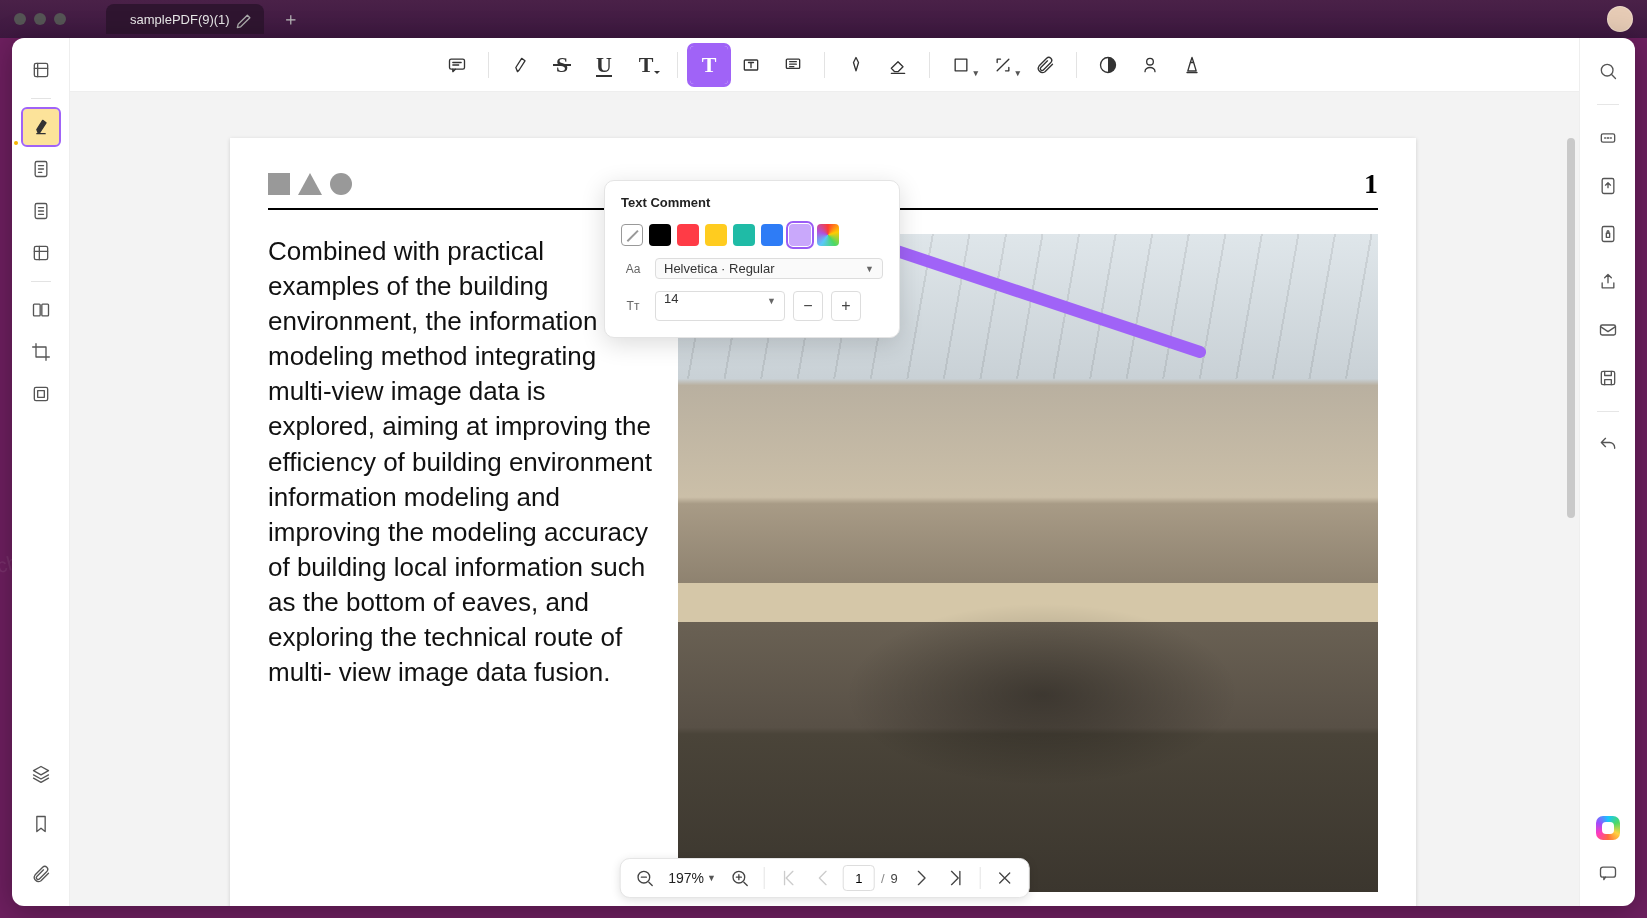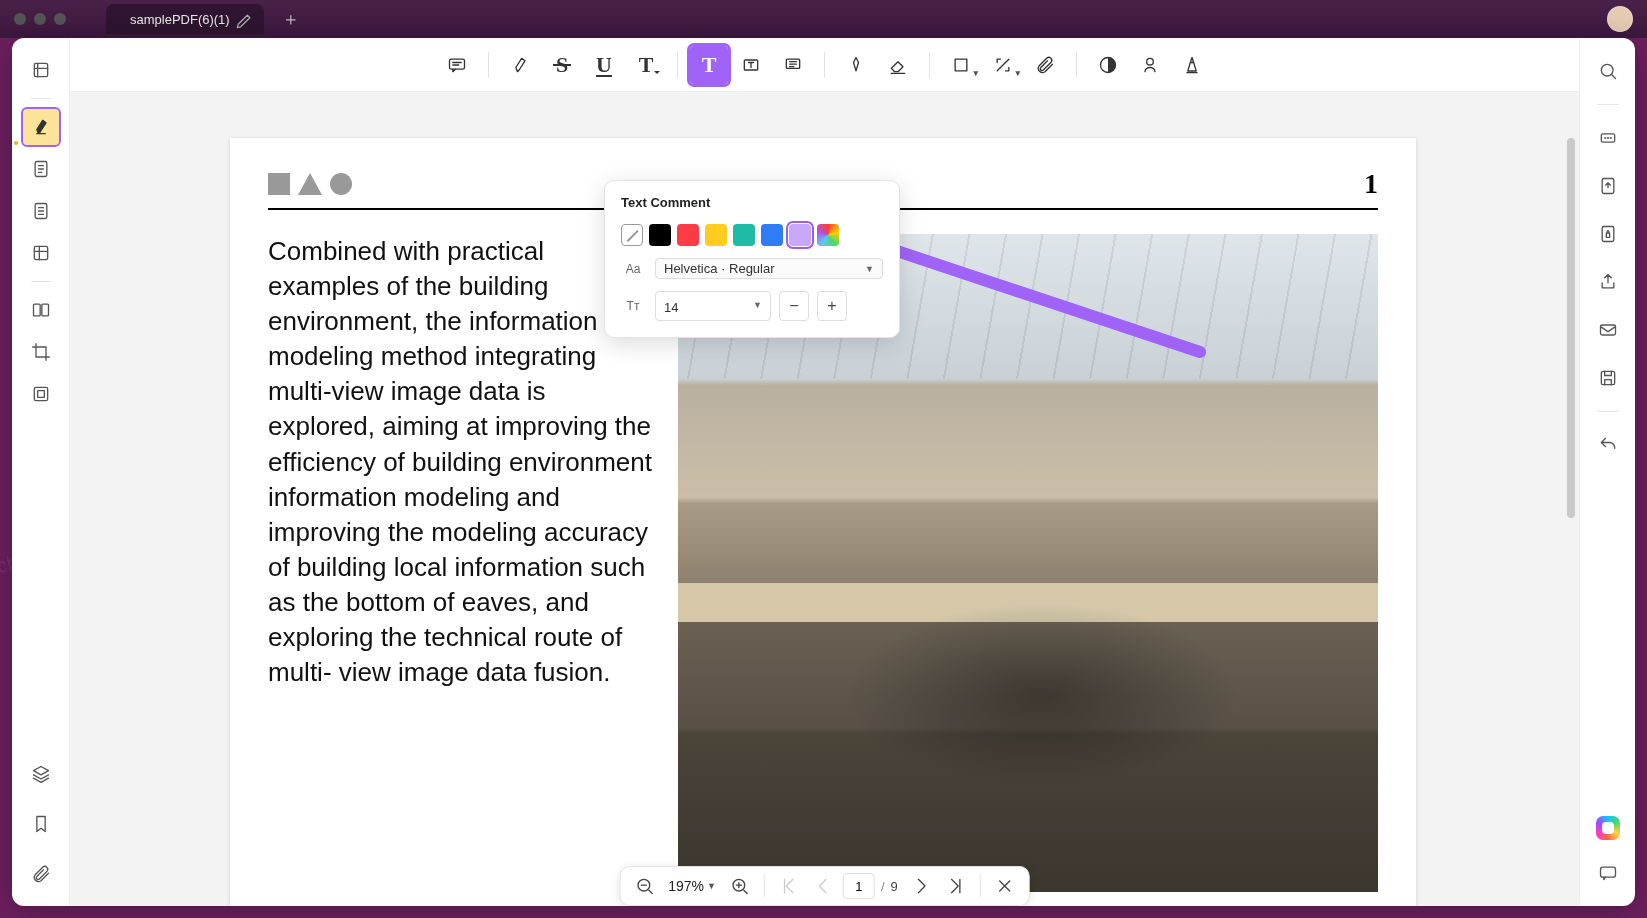--- a/index.html
+++ b/index.html
@@ -76,29 +76,29 @@
 .swatches{display:flex; gap:6px; align-items:center;}
 .sw{width:22px;height:22px;border-radius:4px; cursor:pointer;}
 .nocolor{border:1.5px solid #999; position:relative; background:#fff;}
 .nocolor::after{content:"";position:absolute;left:3px;top:10px;width:15px;height:1.5px;background:#999;transform:rotate(-45deg);}
 .sw.sel{outline:2px solid #9a5cf5; outline-offset:1px;}
 .rainbow{background:conic-gradient(#ff3b30,#ffcc00,#4cd964,#5ac8fa,#af52de,#ff3b30);}
 .lbl{width:24px;font-size:12px;color:#666; text-align:center;}
 .fontsel{flex:1; height:21px; border:1px solid #ddd; border-radius:4px; background:#fafafa; display:flex; align-items:center; padding:0 8px; font-size:13px; color:#333; position:relative; cursor:pointer;}
 .fontsel .dd{margin-left:auto; font-size:9px; color:#666;}
 .sizectl{display:flex; align-items:center; gap:8px;}
-.sizebox{width:116px; height:30px; border:1px solid #ddd; border-radius:4px; display:flex; align-items:flex-start; padding:8px 8px; font-size:13px; color:#333; position:relative;}
+.sizebox{width:130px; height:30px; border:1px solid #ddd; border-radius:4px; display:flex; align-items:flex-end; padding:14px 8px; font-size:13px; color:#333; position:relative;}
 .sizebox .dd{margin-left:auto; font-size:9px; color:#666;}
 .stepbtn{width:30px;height:30px;border:1px solid #ddd;border-radius:4px;display:flex;align-items:center;justify-content:center;color:#444;cursor:pointer; font-size:16px;}
 
 
 .arrow{position:absolute; left:660px; top:100px; width:480px; height:170px; z-index:4; pointer-events:none;}
 
 
-.pagectl{position:absolute; left:50%; transform:translateX(-50%); bottom:0; height:40px; background:#fff; border:1px solid #e5e5e5; border-radius:10px; box-shadow:0 2px 10px rgba(0,0,0,0.12); display:flex; align-items:center; padding:0 10px; gap:6px; z-index:3;}
+.pagectl{position:absolute; left:50%; transform:translateX(-50%); bottom:8px; height:40px; background:#fff; border:1px solid #e5e5e5; border-radius:10px; box-shadow:0 2px 10px rgba(0,0,0,0.12); display:flex; align-items:center; padding:0 10px; gap:6px; z-index:3;}
 .pcbtn{width:28px;height:28px;display:flex;align-items:center;justify-content:center;color:#444;border-radius:4px;cursor:pointer;}
 .pcbtn.dis{color:#ccc; cursor:default;}
 .zoomtxt{font-size:14px; color:#222; padding:0 4px; display:flex; align-items:center; gap:3px;}
 .zoomtxt .dd{font-size:9px; color:#555;}
 .pcsep{width:1px;height:22px;background:#e4e4e4;margin:0 4px;}
 .pginput{width:32px;height:26px;border:1px solid #ddd;border-radius:4px;text-align:center;font-size:13px;}
 .slash{color:#888;font-size:13px;}
 .tot{font-size:13px;color:#444; padding-right:4px;}
 
 
@@ -112,21 +112,21 @@
 <div class="wm" style="left:-30px; top:540px;">Rachel（麦相田）</div>
 <div class="wm" style="left:1540px; top:100px;">0980</div>
 
 <div class="titlebar">
   <div class="traffic">
     <div class="trf"></div>
     <div class="trf"></div>
     <div class="trf"></div>
   </div>
   <div class="tab">
-    <span>samplePDF(6)(1)</span>
+    <span>samplePDF(9)(1)</span>
     <span class="edit">
       <svg viewBox="0 0 24 24">
           <path d="M4 20l4-1 11-11-3-3L5 16l-1 4z"></path>
         </svg>
     </span>
   </div>
   <div class="newtab">＋</div>
   <div class="avatar"></div>
 </div>
 

